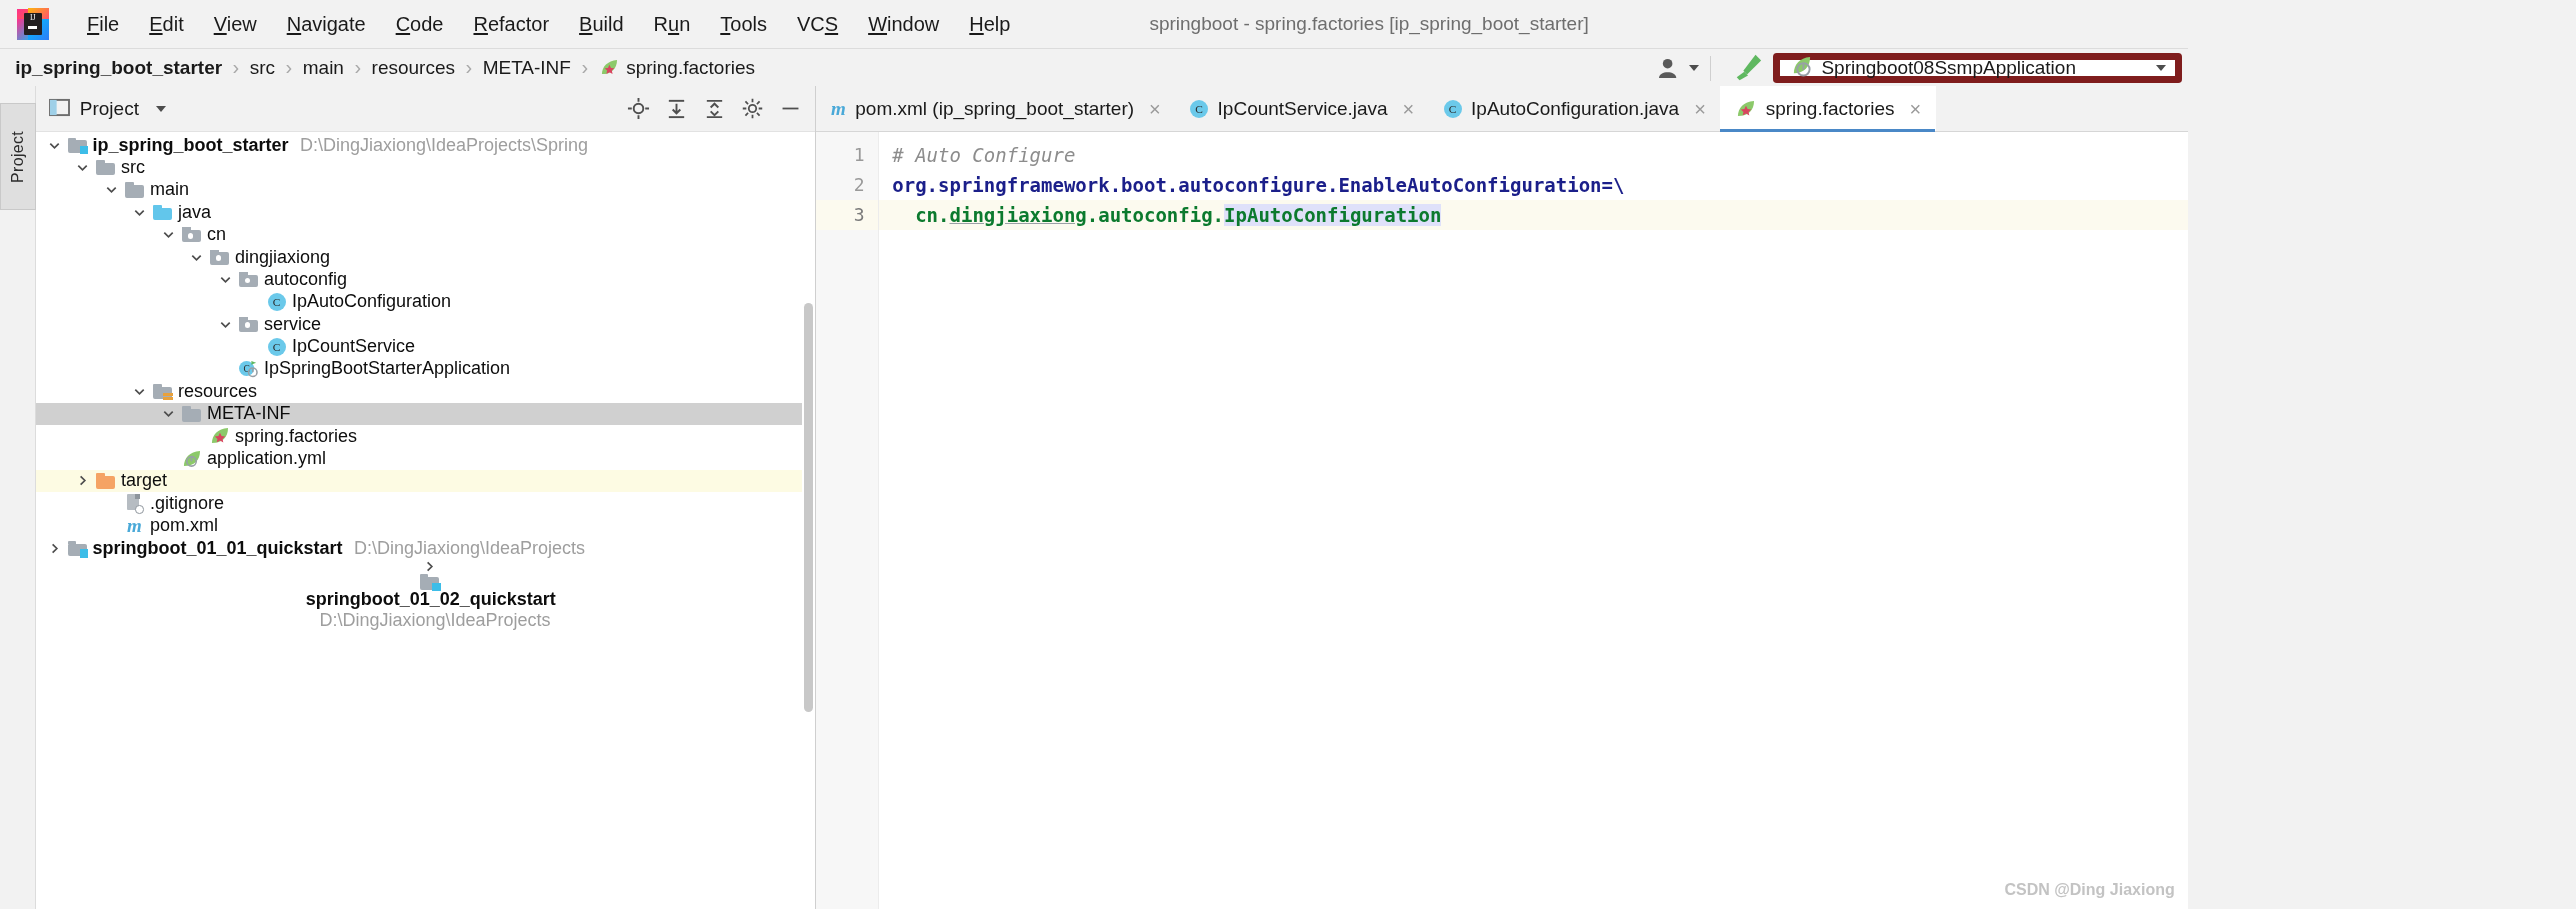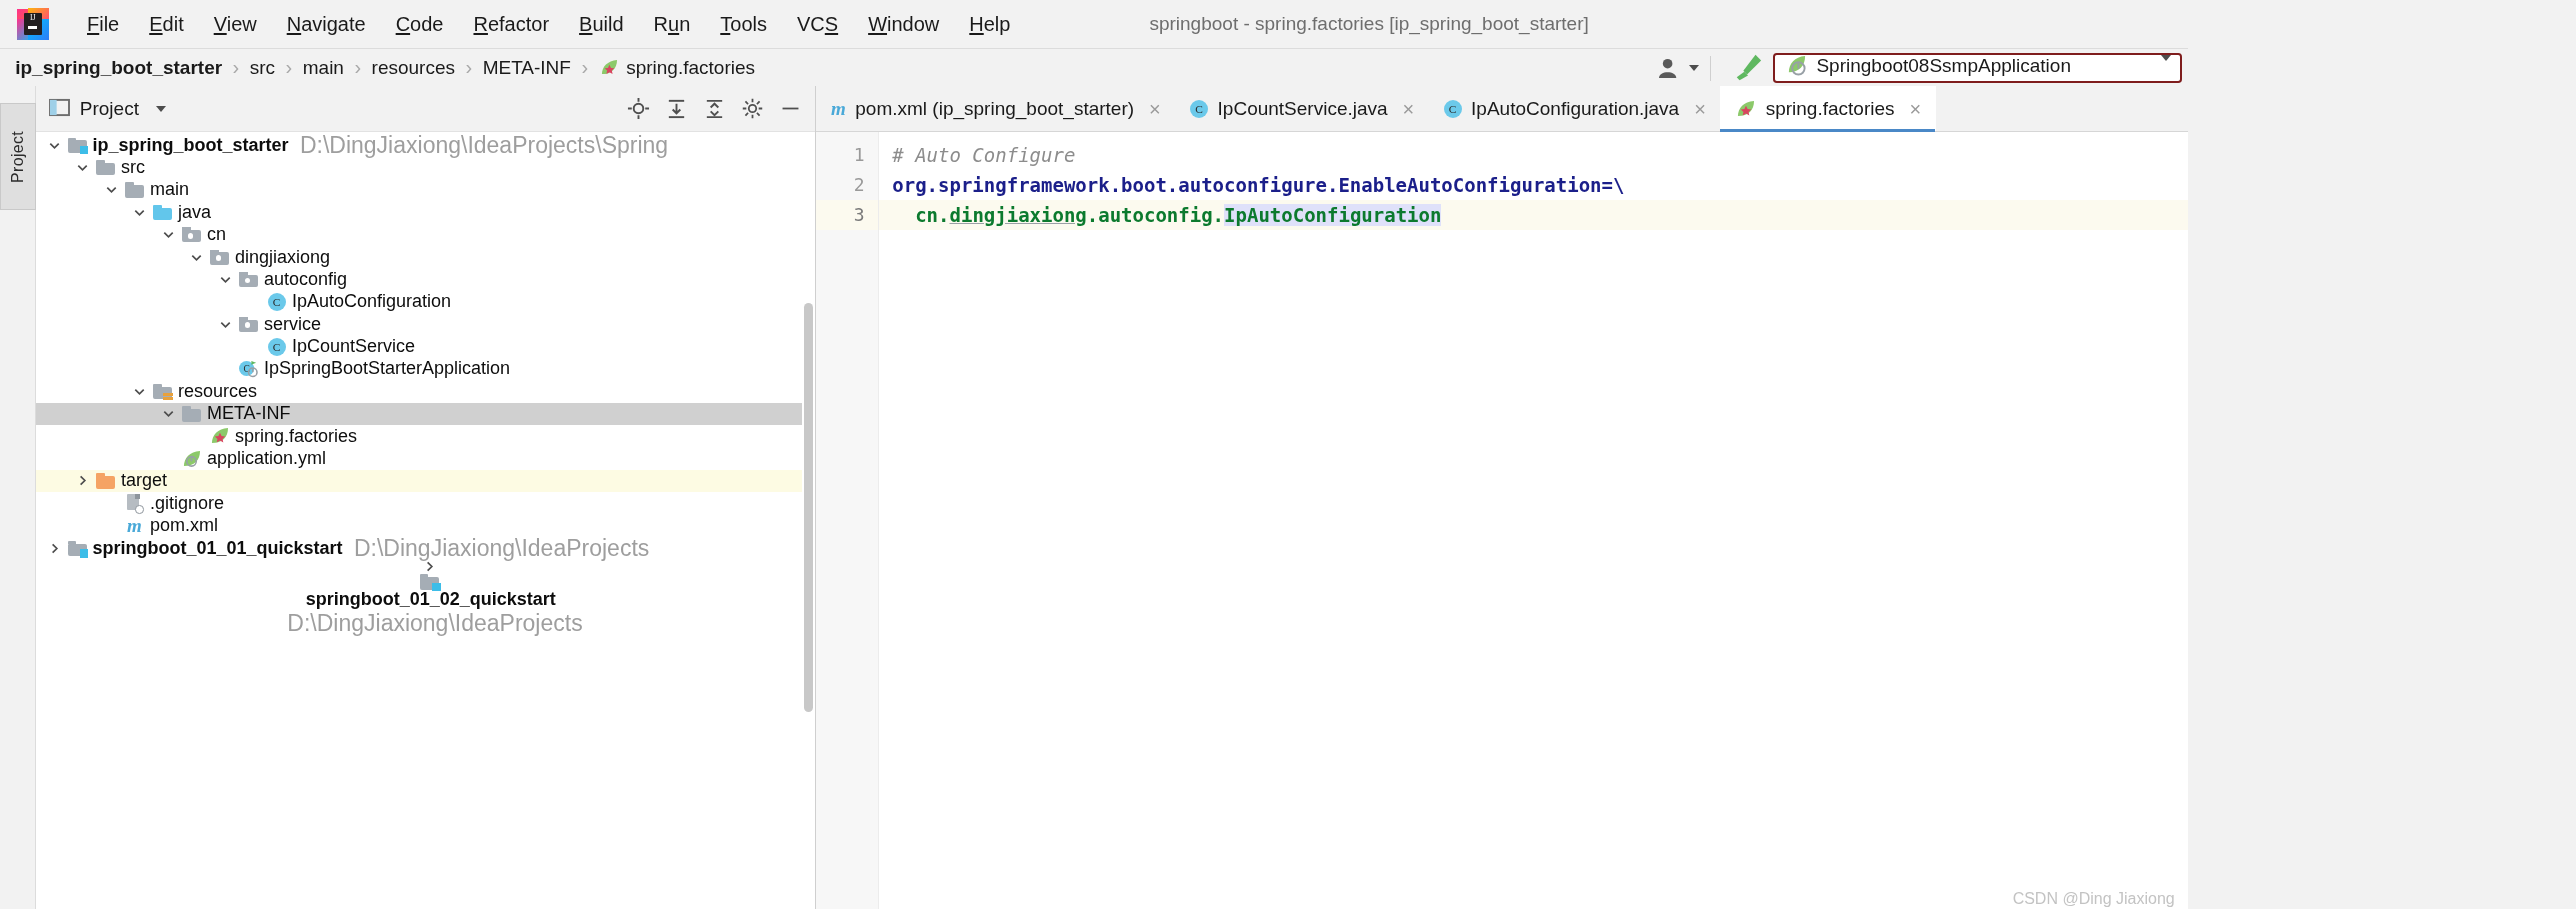--- a/index.html
+++ b/index.html
@@ -65,22 +65,22 @@
   .tb-sep { width: 1px; height: 25px; background: #cfcfcf; margin: 0 11.4px; }
   .user-ico { display: flex; align-items: center; color: #5a5a5a; }
   .user-ico svg { display:block; }
   .caret-dn {
     width: 0; height: 0; border-left: 5.7px solid transparent;
     border-right: 5.7px solid transparent; border-top: 6.7px solid #4d4d4d;
     margin-left: 5.7px;
   }
   .hammer { margin: 0 9.5px; }
   .runcfg {
-    display: flex; align-items: flex-start; background: #fff;
-    border: 2px solid #7f1d1d; border-radius: 3.8px;
+    display: flex; align-items: center; background: #fff;
+    border: 7px solid #7f1d1d; border-radius: 3.8px;
     height: 30px; padding: 0 9.5px 0 9.5px; min-width: 409px;
   }
   .runcfg .label { font-size: 19px; color: #1a1a1a; margin-left: 8.6px; white-space: nowrap; }
   .runcfg .caret-dn { margin-left: auto; }
 
   
   .main { display: flex; height: 824px; }
 
   
   .tool-strip {
@@ -127,21 +127,21 @@
   .node.sel-gray { background: #d0d0d0; }
   .node.sel-yellow { background: #fdfbe3; }
   .node .arrow {
     width: 21px; display: flex; align-items: center; justify-content: center;
     flex: none; color: #555;
   }
   .node .arrow.none { visibility: hidden; }
   .node .nicon { width: 25px; flex: none; display: flex; align-items: center; justify-content: center; }
   .node .ntext { margin-left: 2.9px; }
   .node .ntext.bold { font-weight: bold; }
-  .node .npath { margin-left: 11.4px; color: #9e9e9e; font-size: 23px; }
+  .node .npath { margin-left: 11.4px; color: #9e9e9e; font-size: 18px; }
 
   
   .f-ico { position: relative; width: 19px; height: 15px; display:block; }
   .f-ico .body {
     position: absolute; left: 0; top: 2.9px; width: 19px; height: 12.4px;
     border-radius: 1px 1.9px 1.9px 1.9px;
   }
   .f-ico .tab {
     position: absolute; left: 0; top: 0; width: 8.6px; height: 3.8px; border-radius: 1px 1px 0 0;
   }
@@ -220,22 +220,22 @@
 
   
   .tree-scroll {
     position: absolute; right: 0; top: 0; width: 13.3px; height: 100%; background: #fff;
   }
   .tree-scroll .thumb {
     position: absolute; right: 1.9px; top: 171px; width: 9.5px; height: 409px;
     background: #c8c8c8; border-radius: 4.8px;
   }
   .watermark {
-    position: absolute; right: 13.3px; bottom: 2px;
-    font-size: 16px; color: #c3c3c3;
+    position: absolute; right: 13.3px; bottom: 11px;
+    font-size: 16px; color: #c3c3c3; font-weight: bold;
   }
 </style>
 </head>
 <body>
 
 <div class="app">
 
   <div class="menubar">
     <div class="ij-logo">
       <div class="sq s1"></div>

